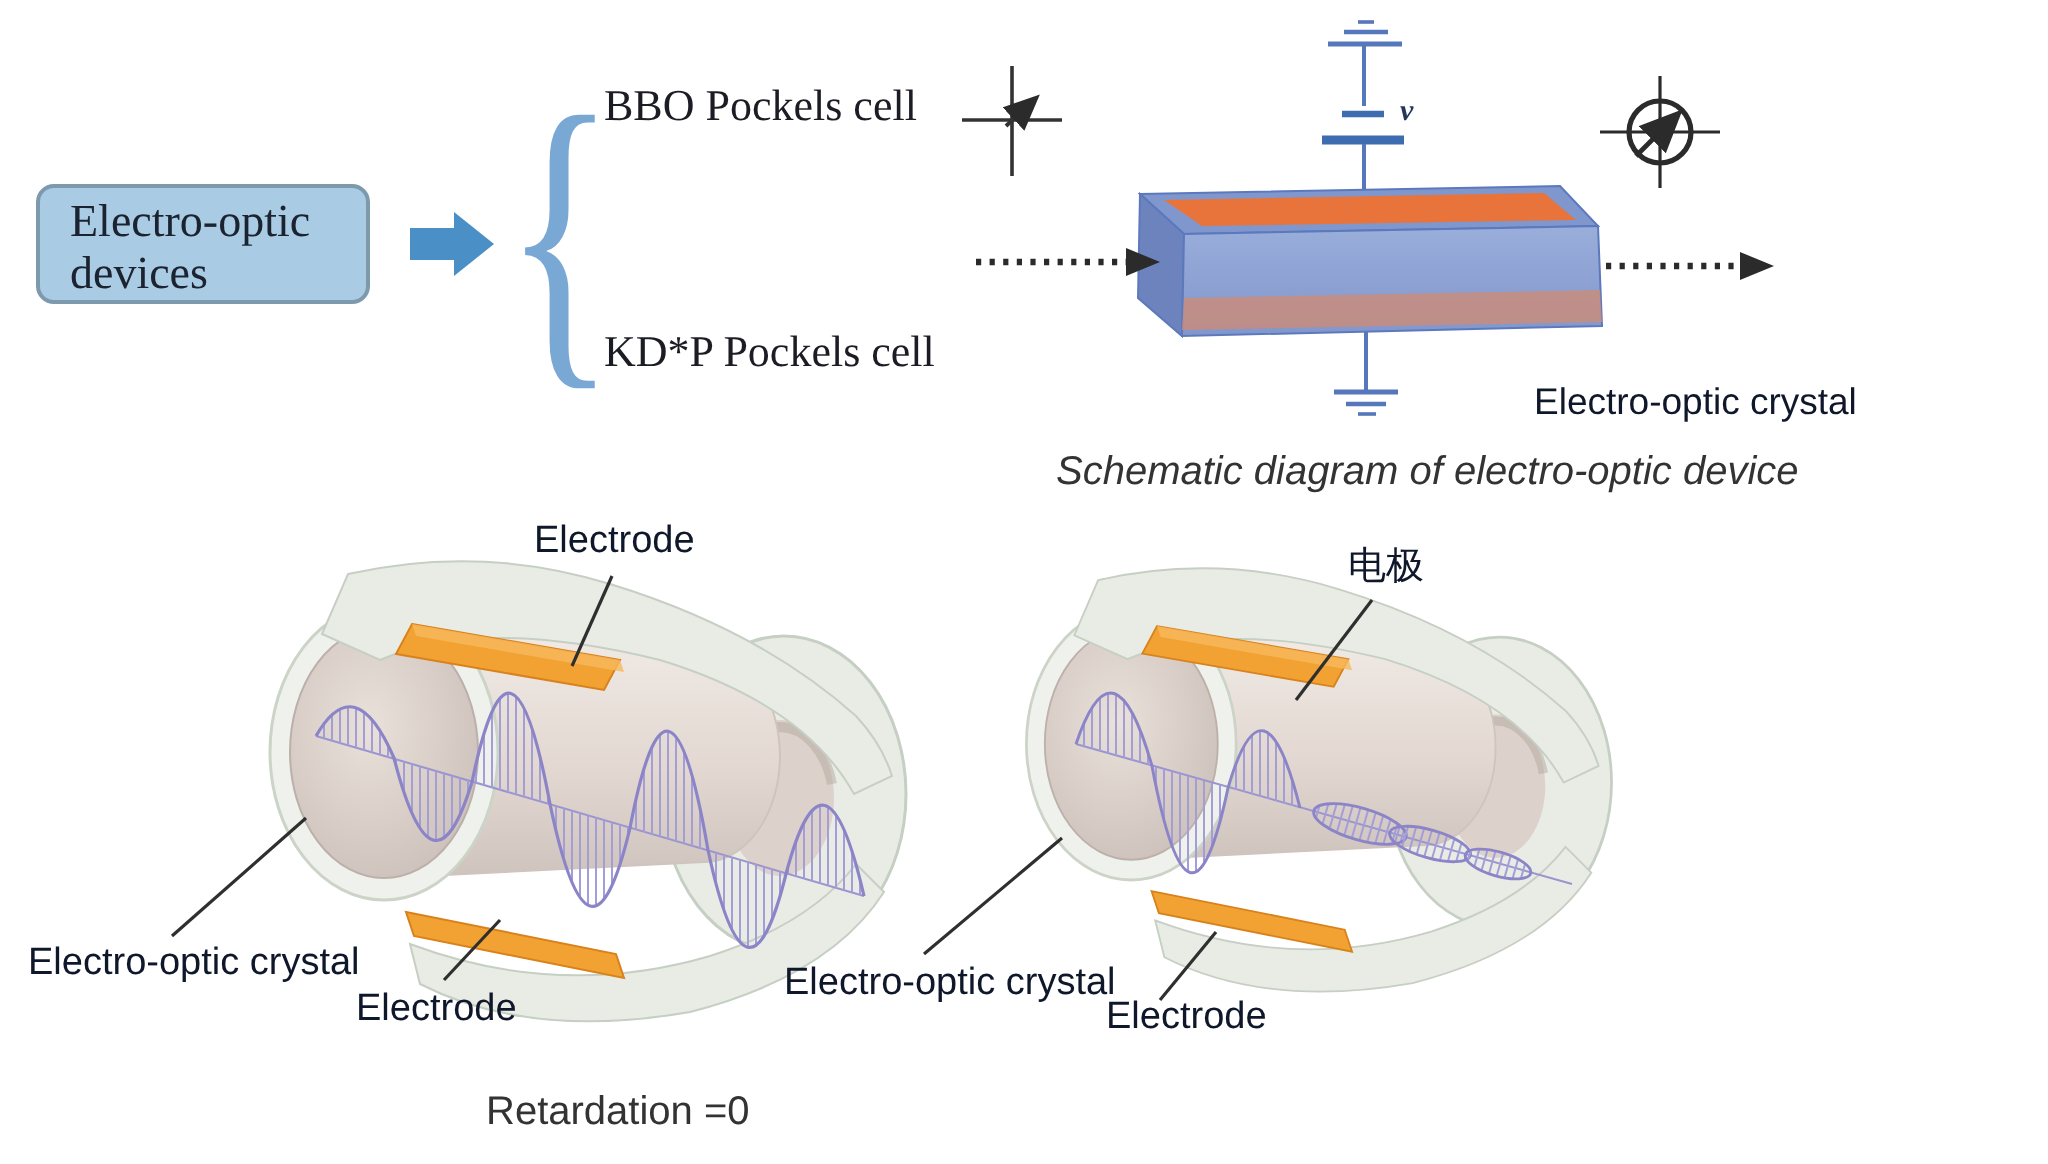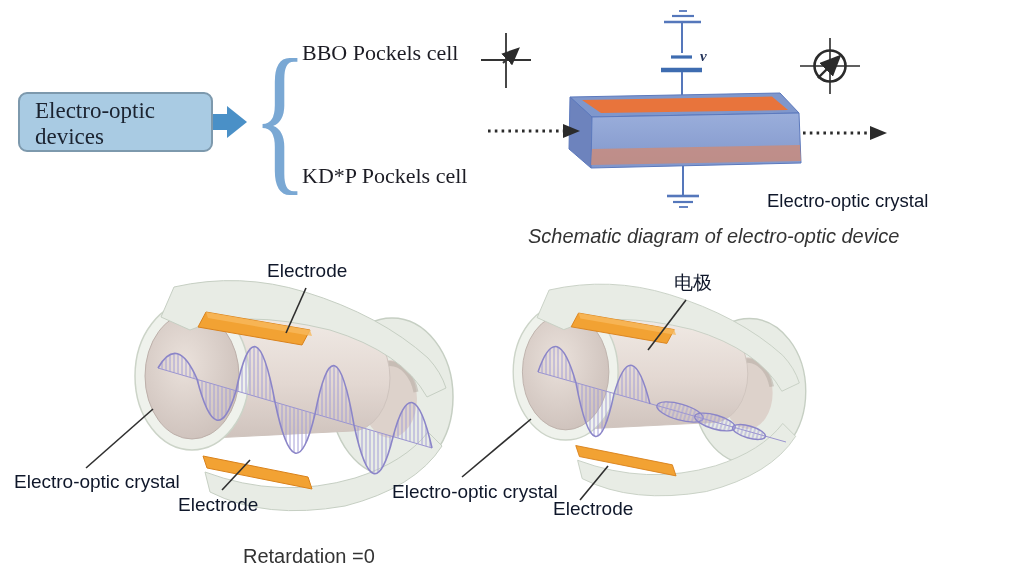--- a/index.html
+++ b/index.html
@@ -6,21 +6,21 @@
   #stage{
     position:relative;width:1024px;height:582px;background:#ffffff;overflow:hidden;
     font-family:"Liberation Sans",sans-serif;
   }
   #diagram-canvas{position:absolute;left:0;top:0;width:1024px;height:582px;}
   .abs{position:absolute;white-space:nowrap;}
   .serif{font-family:"Liberation Serif",serif;color:#1c1c24;font-size:22px;}
   .sans{font-family:Liberation Sans, sans-serif;color:#0f172a;font-size:19px;}
   .caption{font-family:"Liberation Sans","DejaVu Sans",sans-serif;color:#333333;font-size:20px;}
   #flow-box{
-    left:18px;top:92px;width:195px;height:60px;box-sizing:border-box;
+    left:18px;top:92px;width:167px;height:60px;box-sizing:border-box;
     background:#a9cbe3;border:2px solid #7d99ad;border-radius:9px;
     padding:4px 10px 0 15px;
     font-family:"Liberation Serif",serif;font-size:23px;line-height:26px;color:#1b2330;
   }
   #brace{
     left:243px;top:18px;width:64px;height:200px;text-align:center;
     font-family:"Liberation Serif",serif;font-size:162px;line-height:200px;
     color:#7aa8d4;transform:scale(0.72,1.02);transform-origin:center;
     font-weight:400;
   }

